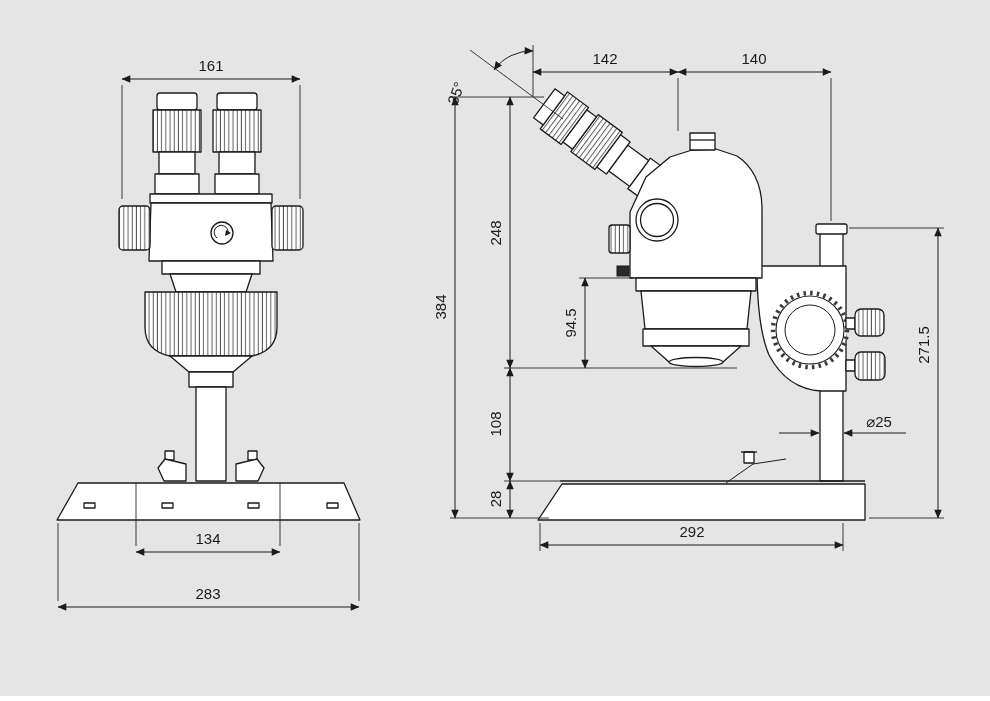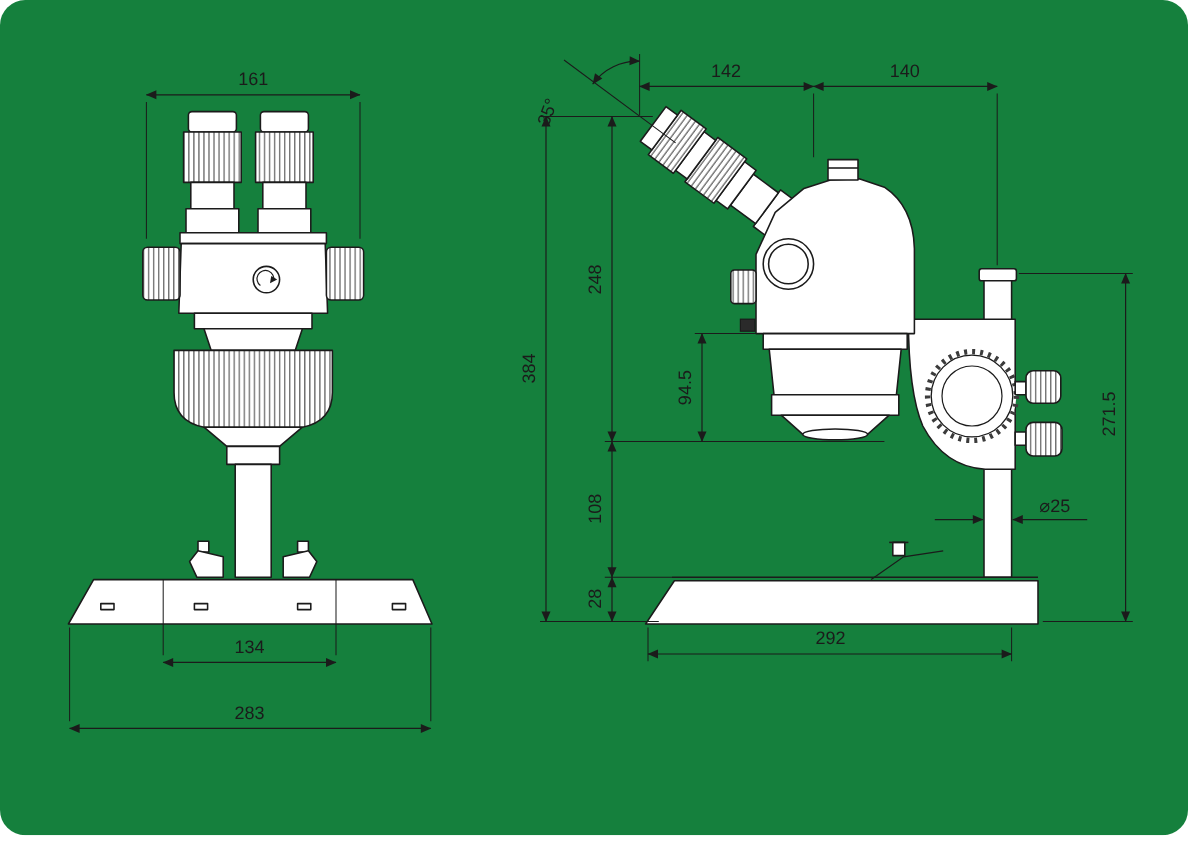--- a/index.html
+++ b/index.html
@@ -5,23 +5,22 @@
   html, body {
     margin: 0;
     padding: 0;
     background: #ffffff;
     font-family: "Liberation Sans", sans-serif;
   }
   .sheet {
     position: relative;
     width: 990px;
     height: 696px;
-    background: #15803d;
+    background: #e5e5e5;
     overflow: hidden;
-    border-radius: 21px;
   }
   svg { display: block; }
   .ol   { fill: #ffffff; stroke: #1b1b1b; stroke-width: 1.3; stroke-linejoin: round; }
   .olk  { fill: url(#knurl); stroke: #1b1b1b; stroke-width: 1.3; stroke-linejoin: round; }
   .ln   { fill: none; stroke: #1b1b1b; stroke-width: 1.3; stroke-linejoin: round; }
   .thin { fill: none; stroke: #1b1b1b; stroke-width: 1; }
   .ext  { fill: none; stroke: #1b1b1b; stroke-width: 0.85; }
   .dimline { fill: none; stroke: #1b1b1b; stroke-width: 1; }
   .dtext { font: 15px "Liberation Sans", sans-serif; fill: #1b1b1b; text-anchor: middle; }
   .scallop { fill: none; stroke: #3b3b3b; stroke-width: 4.5; stroke-dasharray: 2.5 4.2; }

